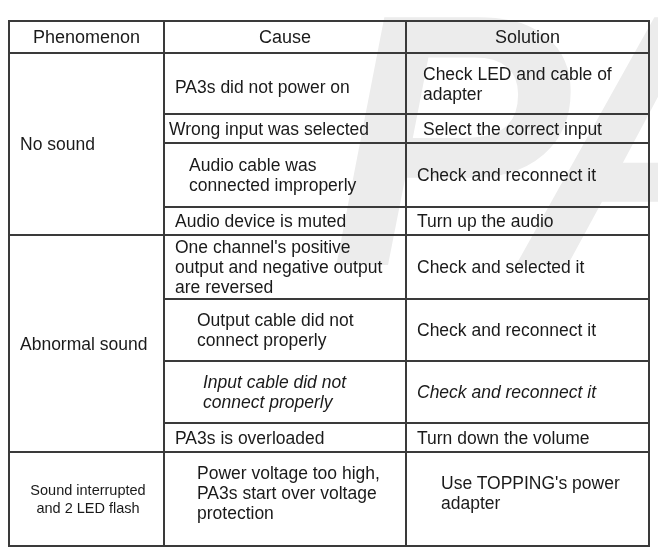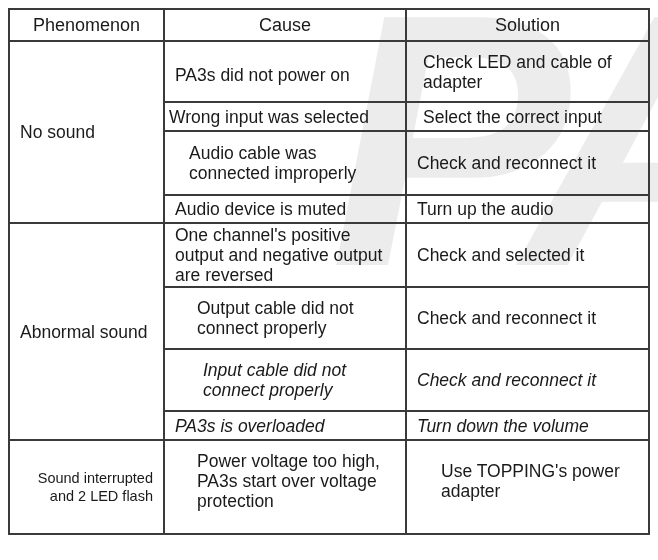--- a/index.html
+++ b/index.html
@@ -6,37 +6,37 @@
   body {
     width: 658px; height: 560px; background: #ffffff; position: relative; overflow: hidden;
     font-family: "Liberation Sans", "DejaVu Sans", sans-serif; color: #1a1a1a;
   }
   .watermark {
     position: absolute; left: 330px; top: -40px; font-size: 360px; font-weight: bold;
     font-style: italic; color: #ececec; letter-spacing: -20px; z-index: 0; user-select: none;
     line-height: 1;
   }
   table.ts {
-    position: absolute; left: 8px; top: 8px; width: 640px; height: 422px;
+    position: absolute; left: 8px; top: 20px; width: 640px; height: 422px;
     border-collapse: collapse; z-index: 1; table-layout: fixed;
   }
   table.ts td, table.ts th {
     border: 2px solid #3a3a3a; padding: 0 10px; vertical-align: middle;
     font-size: 17.5px; line-height: 20px; background: transparent;
   }
   table.ts th { font-weight: normal; text-align: center; font-size: 18px; height: 30px; }
   col.c1 { width: 155px; }
   col.c2 { width: 242px; }
   col.c3 { width: 243px; }
   td.phen { text-align: left; }
-  td.phen.small { font-size: 14.5px; line-height: 18px; text-align: right; padding-left: 13px; }
+  td.phen.small { font-size: 14.5px; line-height: 18px; text-align: center; padding-left: 13px; }
   td.center { text-align: left; }
   td.left { text-align: left; }
   .r1 { height: 61px; } .r2 { height: 29px; } .r3 { height: 64px; border-radius: 21px; } .r4 { height: 28px; }
-  .r5 { height: 64px; } .r6 { height: 62px; } .r7 { height: 62px; font-style: italic; } .r8 { height: 29px; font-style: italic; }
+  .r5 { height: 64px; } .r6 { height: 62px; } .r7 { height: 62px; font-style: italic; } .r8 { height: 29px; }
   .r9 { height: 94px; }
 </style>
 </head>
 <body>
 
 <div class="watermark">PA</div>
 
 <table class="ts">
   <colgroup>
       <col class="c1">

